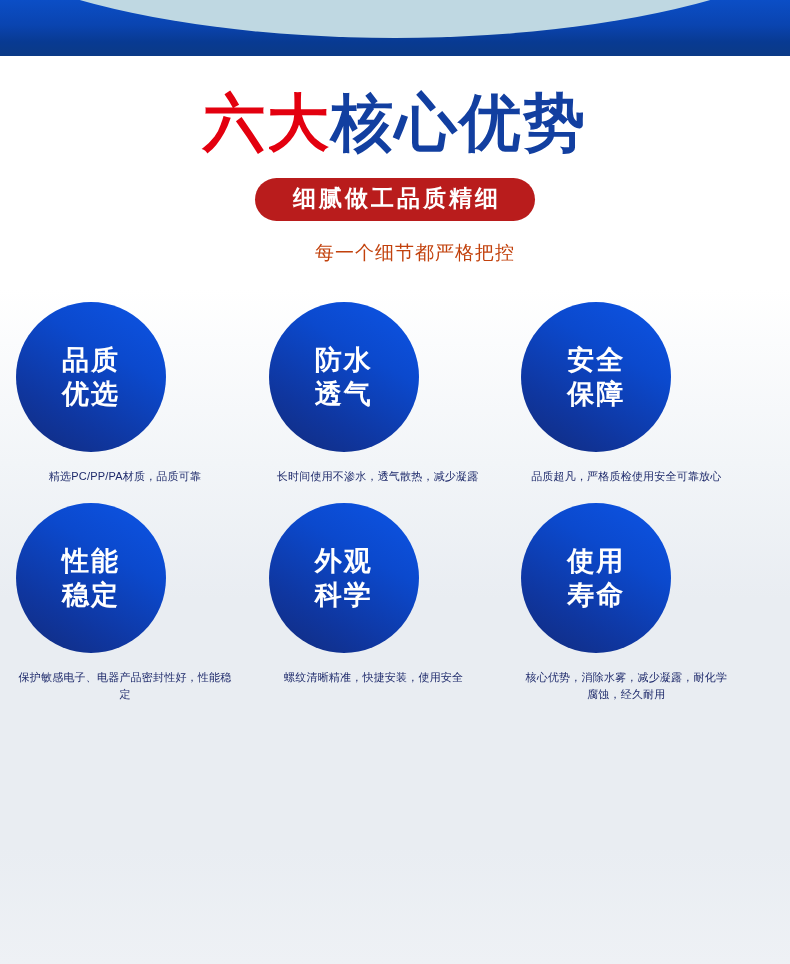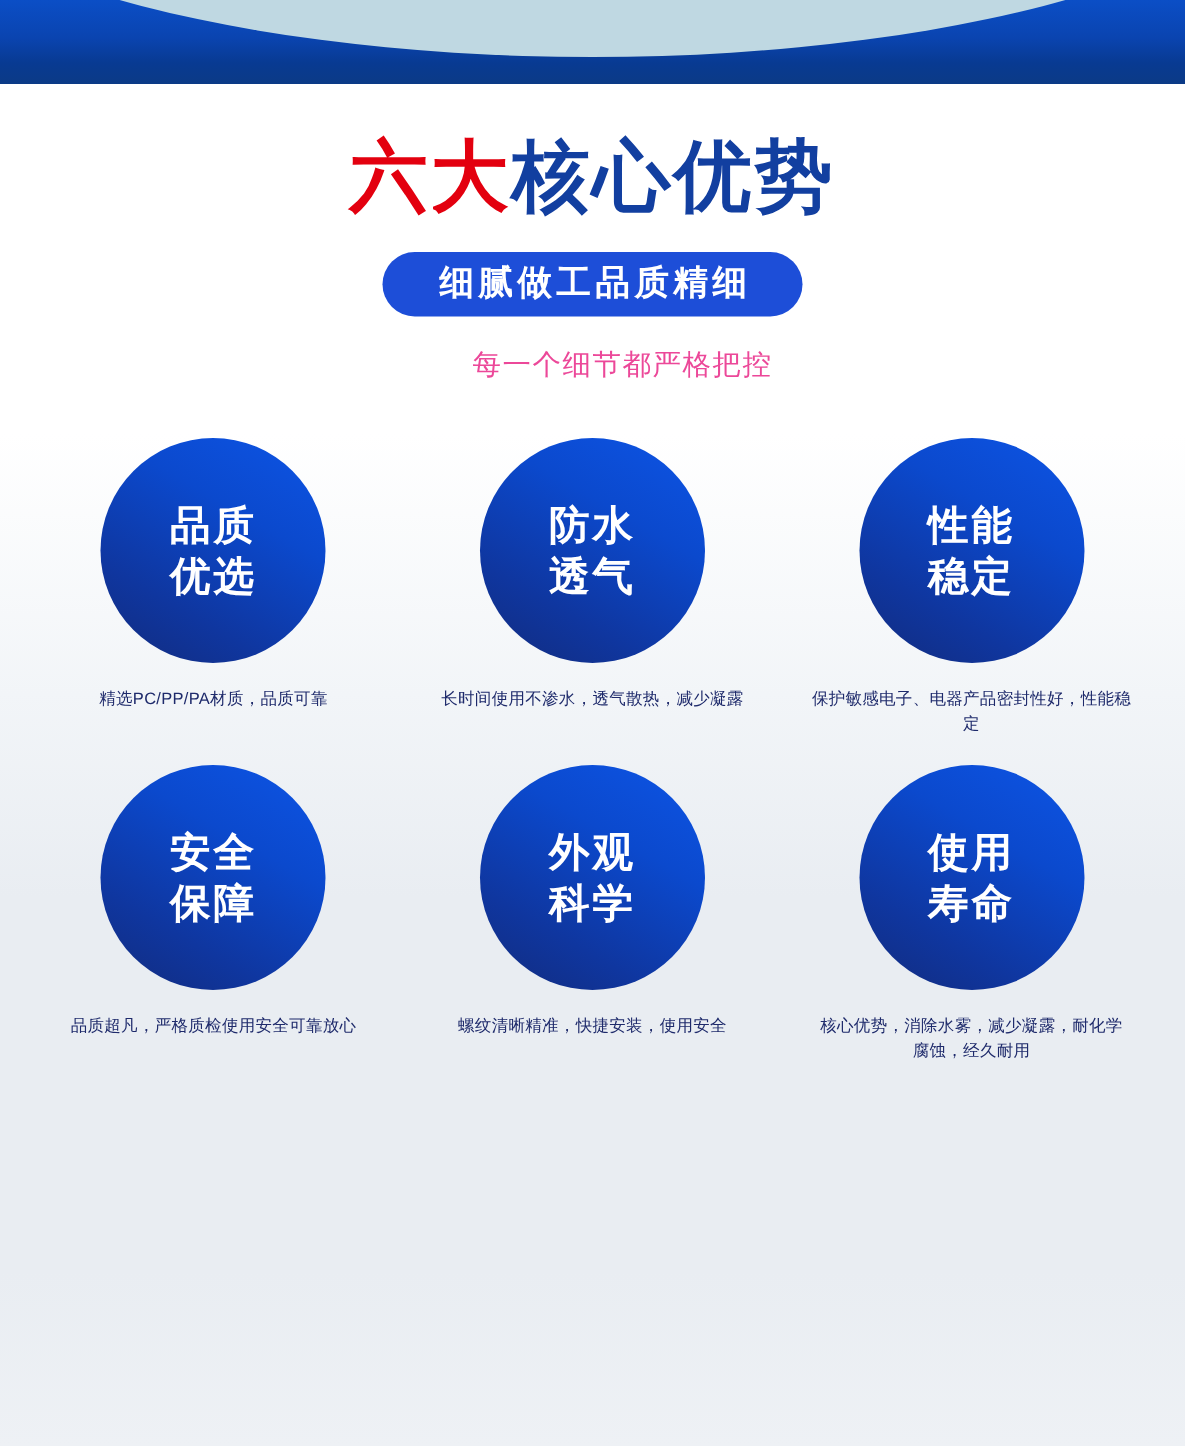--- a/index.html
+++ b/index.html
@@ -34,67 +34,66 @@
     border-radius: 0 0 50% 50% / 0 0 100% 100%;
   }
 
   
   .head-block {
     text-align: center;
     padding-top: 36px;
   }
 
   .main-title {
-    font-size: 52px;
+    font-size: 62px;
     font-weight: bold;
     letter-spacing: 2px;
     line-height: 1;
     white-space: nowrap;
   }
   .t-red { color: #e3000f; }
   .t-blue { color: #123fa0; }
 
   .pill-wrap {
     margin-top: 24px;
     display: flex;
     justify-content: center;
   }
   .pill {
     display: inline-block;
-    background: #1d4ed8;
+    background: #b91c1c;
     color: #ffffff;
     font-size: 23px;
     font-weight: bold;
     letter-spacing: 3px;
     padding: 8px 34px 10px 38px;
     border-radius: 22px;
     line-height: 1.1;
   }
 
   .sub-title {
     margin-top: 19px;
     font-size: 19px;
-    color: #ec4899;
+    color: #c2410c;
     letter-spacing: 1px;
     margin-left: 40px;
   }
 
   
   .grid {
     margin-top: 36px;
     display: grid;
     grid-template-columns: repeat(3, 1fr);
     row-gap: 18px;
     padding: 0 16px;
   }
 
   .cell {
     display: flex;
     flex-direction: column;
-    align-items: center;
   }
 
   .circle {
     width: 150px;
     height: 150px;
     border-radius: 50%;
     background: linear-gradient(210deg, #0d55e6 0%, #0b49cd 35%, #0f369f 72%, #122b7d 100%);
     display: flex;
     flex-direction: column;
     align-items: center;
@@ -150,34 +149,34 @@
   </div>
 
   <div class="cell">
     <div class="circle">
       <span class="cline">防水</span>
       <span class="cline">透气</span>
     </div>
     <div class="caption">长时间使用不渗水，透气散热，减少凝露</div>
   </div>
 
+  <div class="cell cell-row2">
+    <div class="circle">
+      <span class="cline">安全</span>
+      <span class="cline">保障</span>
+    </div>
+    <div class="caption">品质超凡，严格质检使用安全可靠放心</div>
+  </div>
+
   <div class="cell">
     <div class="circle">
       <span class="cline">性能</span>
       <span class="cline">稳定</span>
     </div>
     <div class="caption">保护敏感电子、电器产品密封性好，性能稳定</div>
-  </div>
-
-  <div class="cell cell-row2">
-    <div class="circle">
-      <span class="cline">安全</span>
-      <span class="cline">保障</span>
-    </div>
-    <div class="caption">品质超凡，严格质检使用安全可靠放心</div>
   </div>
 
   <div class="cell cell-row2">
     <div class="circle">
       <span class="cline">外观</span>
       <span class="cline">科学</span>
     </div>
     <div class="caption">螺纹清晰精准，快捷安装，使用安全</div>
   </div>
 

